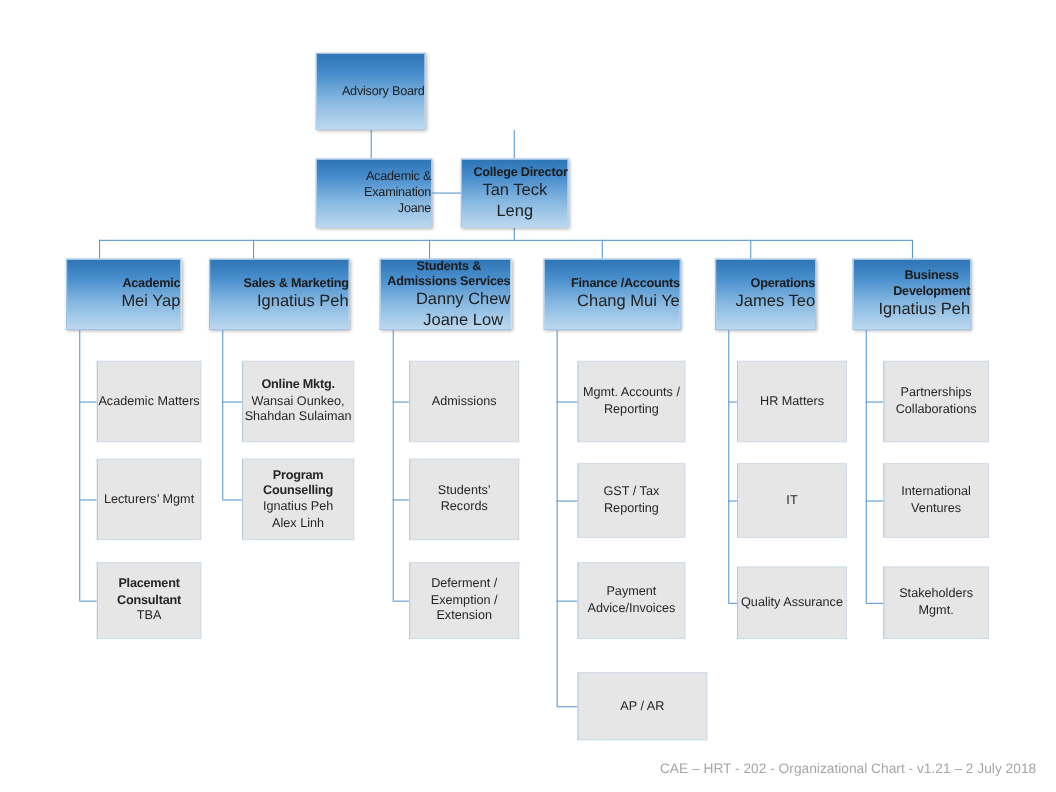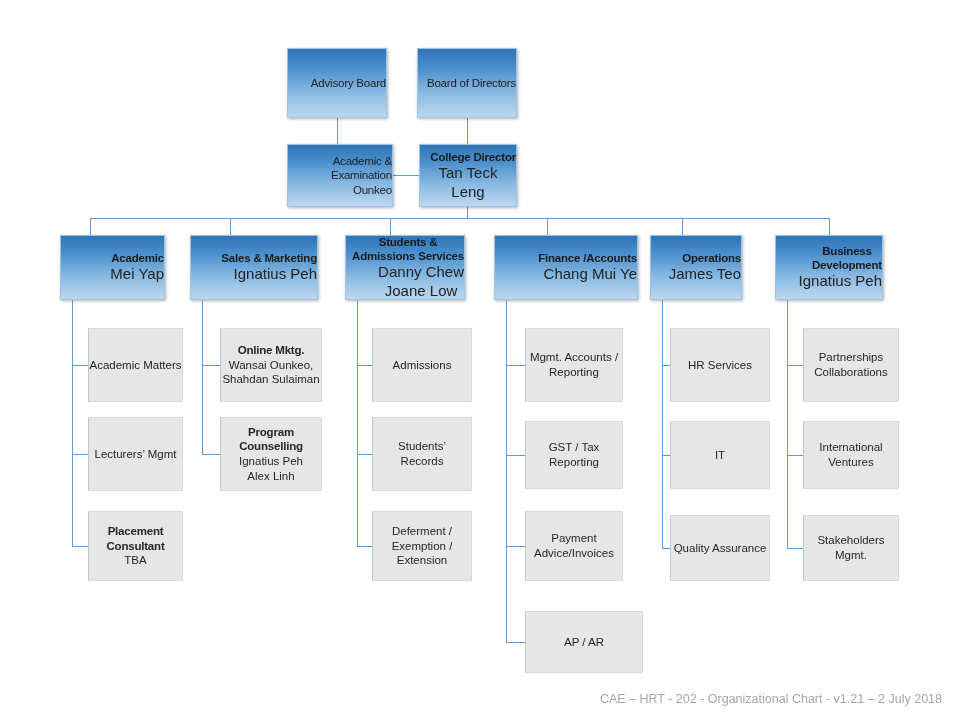--- a/index.html
+++ b/index.html
@@ -103,28 +103,25 @@
   <div class="line v" style="left:230px; top:218px; height:17px;"></div>
   <div class="line v" style="left:390px; top:218px; height:17px;"></div>
   <div class="line v" style="left:547px; top:218px; height:17px;"></div>
   <div class="line v" style="left:682px; top:218px; height:17px;"></div>
   <div class="line v" style="left:829px; top:218px; height:17px;"></div>
 
   <div class="node" style="left:287px; top:48px; width:100px; height:70px;">
     <div class="title reg">Advisory Board</div>
   </div>
 
-  <div class="node" style="left:417px; top:48px; width:100px; height:70px;">
-    <div class="title reg">Board of Directors</div>
-  </div>
 
   <div class="node" style="left:287px; top:144px; width:106px; height:63px;">
     <div class="title reg">Academic &amp;</div>
     <div class="title reg">Examination</div>
-    <div class="title reg">Ounkeo</div>
+    <div class="title reg">Joane</div>
   </div>
 
   <div class="node" style="left:419px; top:144px; width:98px; height:63px;">
     <div class="title">College Director</div>
     <div class="person">Tan Teck Leng</div>
   </div>
 
   <div id="dept-layer">
       <div class="node" style="left:60px; top:235px; width:105px; height:65px;padding-left:32px;">
         <div class="title">Academic</div>
@@ -171,21 +168,21 @@
         <div class="lt">Admissions</div>
       </div>
       <div class="line h" style="left:357px; top:454px; width:15px;"></div>
       <div class="leaf" style="left:372px; top:417px; width:100px; height:74px;">
         <div class="lt">Students’<br>Records</div>
       </div>
       <div class="line h" style="left:357px; top:546px; width:15px;"></div>
       <div class="leaf" style="left:372px; top:511px; width:100px; height:70px;">
         <div class="lt">Deferment  /<br>Exemption  /<br>Extension</div>
       </div>
-      <div class="node" style="left:494px; top:235px; width:144px; height:65px;">
+      <div class="node" style="left:494px; top:235px; width:125px; height:65px;">
         <div class="title">Finance /Accounts</div>
         <div class="person">Chang Mui Ye</div>
       </div>
       <div class="line v" style="left:506px; top:300px; height:342px;"></div>
       <div class="line h" style="left:506px; top:365px; width:19px;"></div>
       <div class="leaf" style="left:525px; top:328px; width:98px; height:74px;">
         <div class="lt">Mgmt.  Accounts /<br>Reporting</div>
       </div>
       <div class="line h" style="left:506px; top:455px; width:19px;"></div>
       <div class="leaf" style="left:525px; top:421px; width:98px; height:68px;">
@@ -199,21 +196,21 @@
       <div class="leaf" style="left:525px; top:611px; width:118px; height:62px;">
         <div class="lt">AP / AR</div>
       </div>
       <div class="node" style="left:650px; top:235px; width:92px; height:65px;">
         <div class="title">Operations</div>
         <div class="person">James Teo</div>
       </div>
       <div class="line v" style="left:662px; top:300px; height:248px;"></div>
       <div class="line h" style="left:662px; top:365px; width:8px;"></div>
       <div class="leaf" style="left:670px; top:328px; width:100px; height:74px;">
-        <div class="lt">HR Services</div>
+        <div class="lt">HR Matters</div>
       </div>
       <div class="line h" style="left:662px; top:455px; width:8px;"></div>
       <div class="leaf" style="left:670px; top:421px; width:100px; height:68px;">
         <div class="lt">IT</div>
       </div>
       <div class="line h" style="left:662px; top:548px; width:8px;"></div>
       <div class="leaf" style="left:670px; top:515px; width:100px; height:66px;">
         <div class="lt">Quality Assurance</div>
       </div>
       <div class="node" style="left:775px; top:235px; width:108px; height:65px;">

